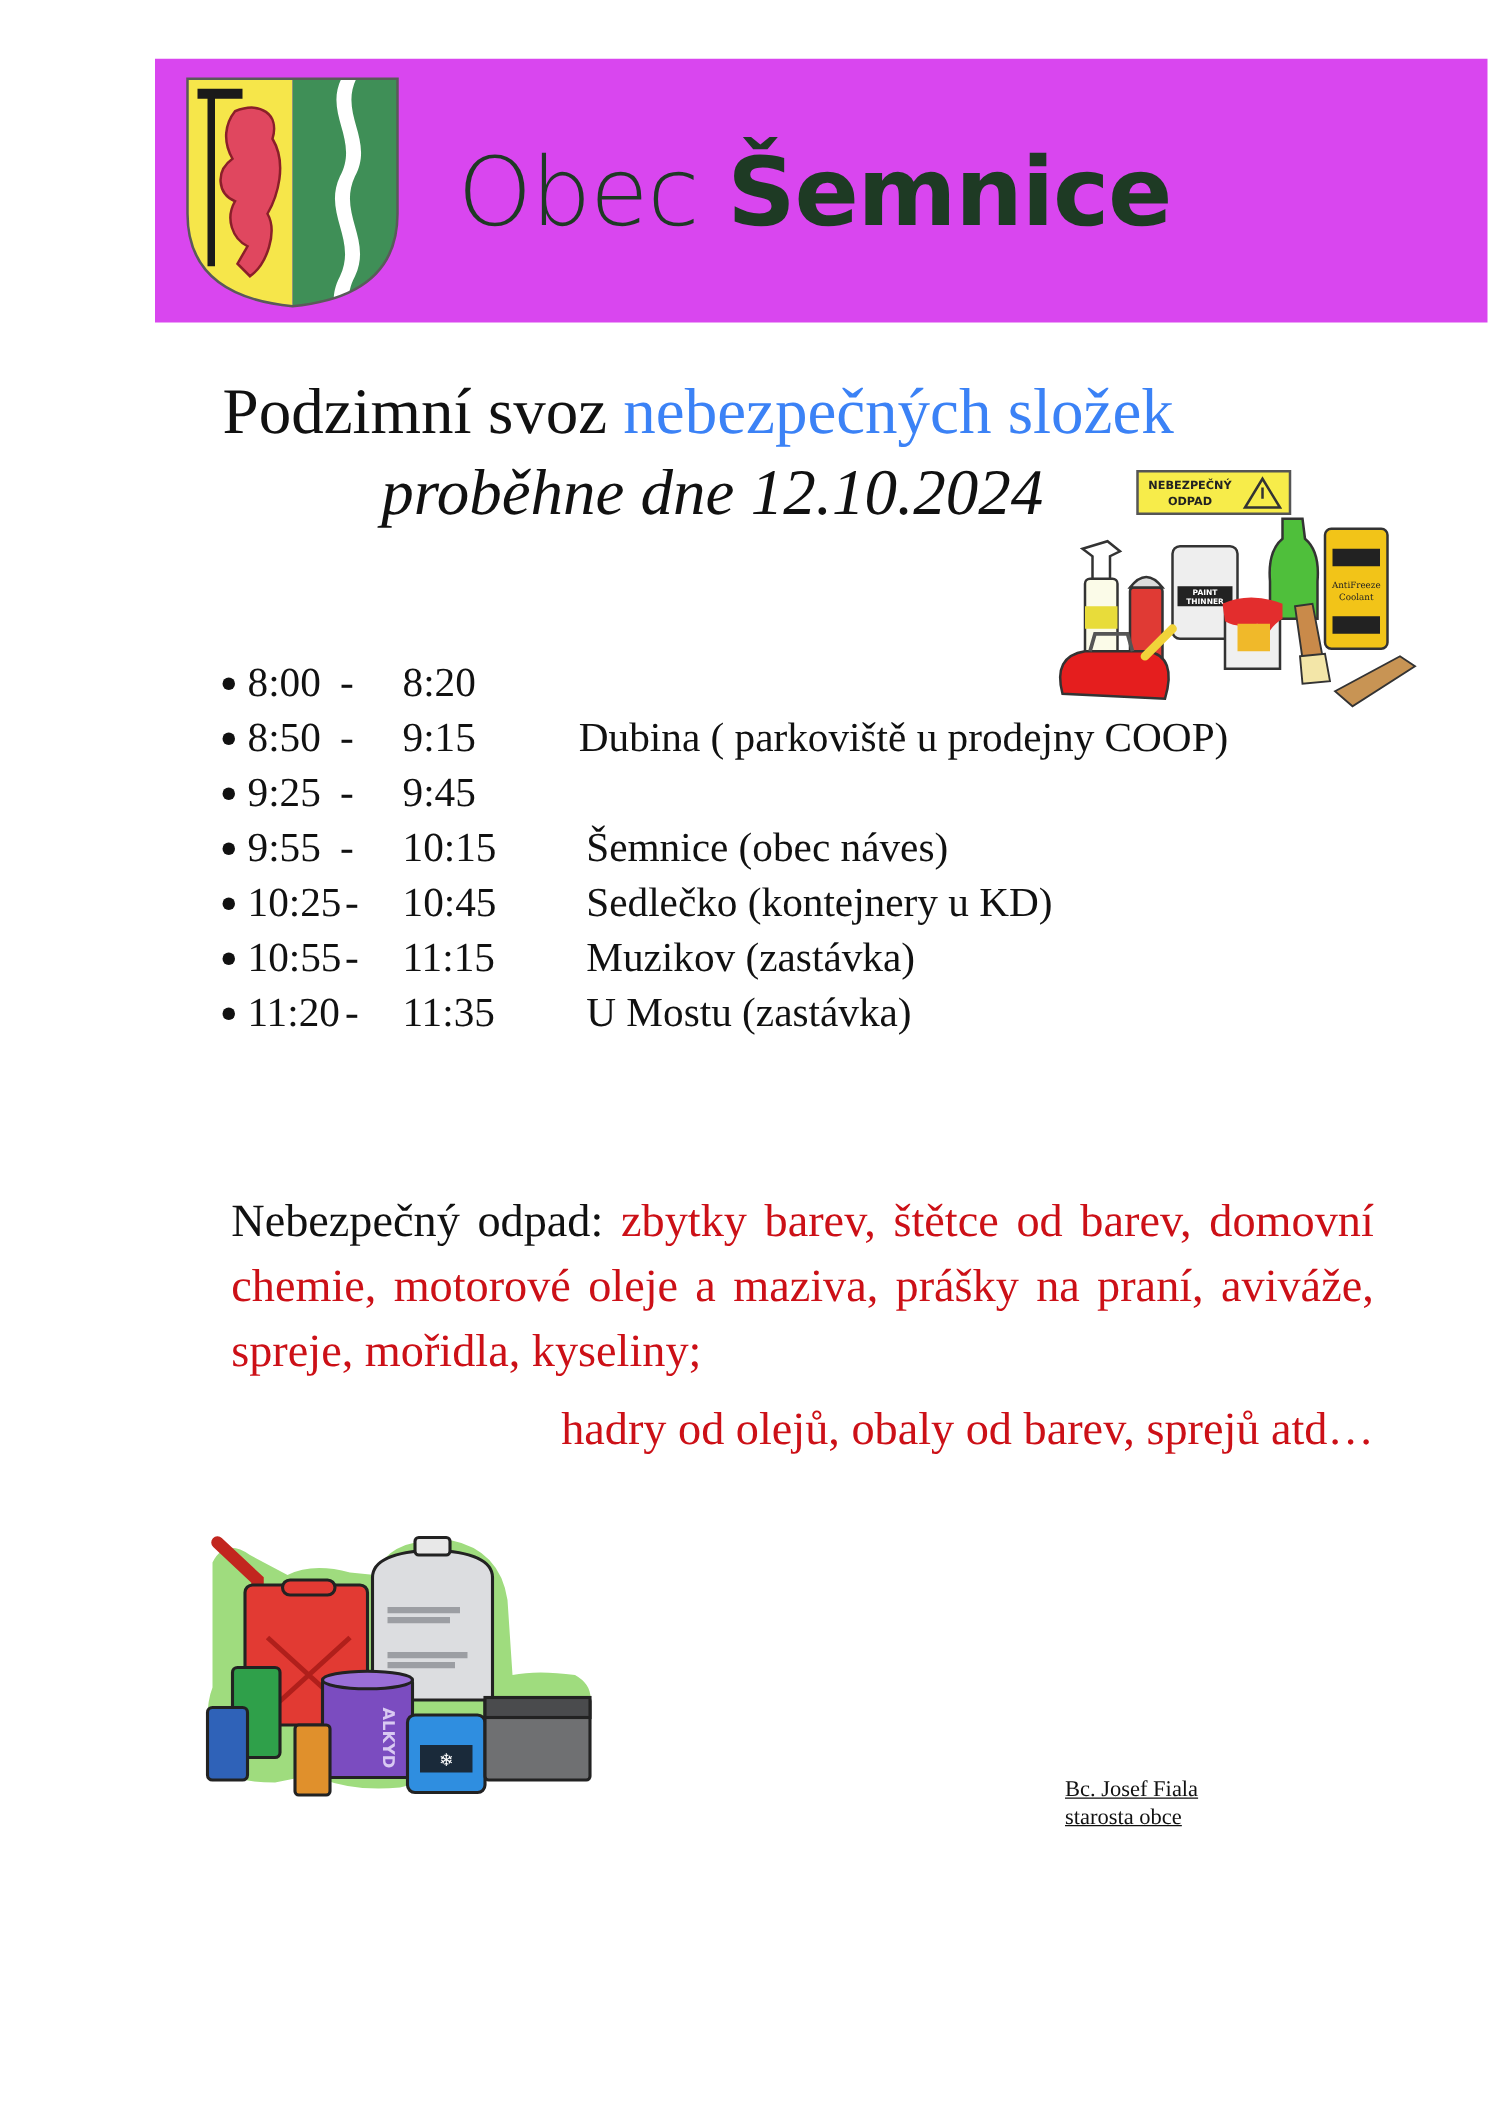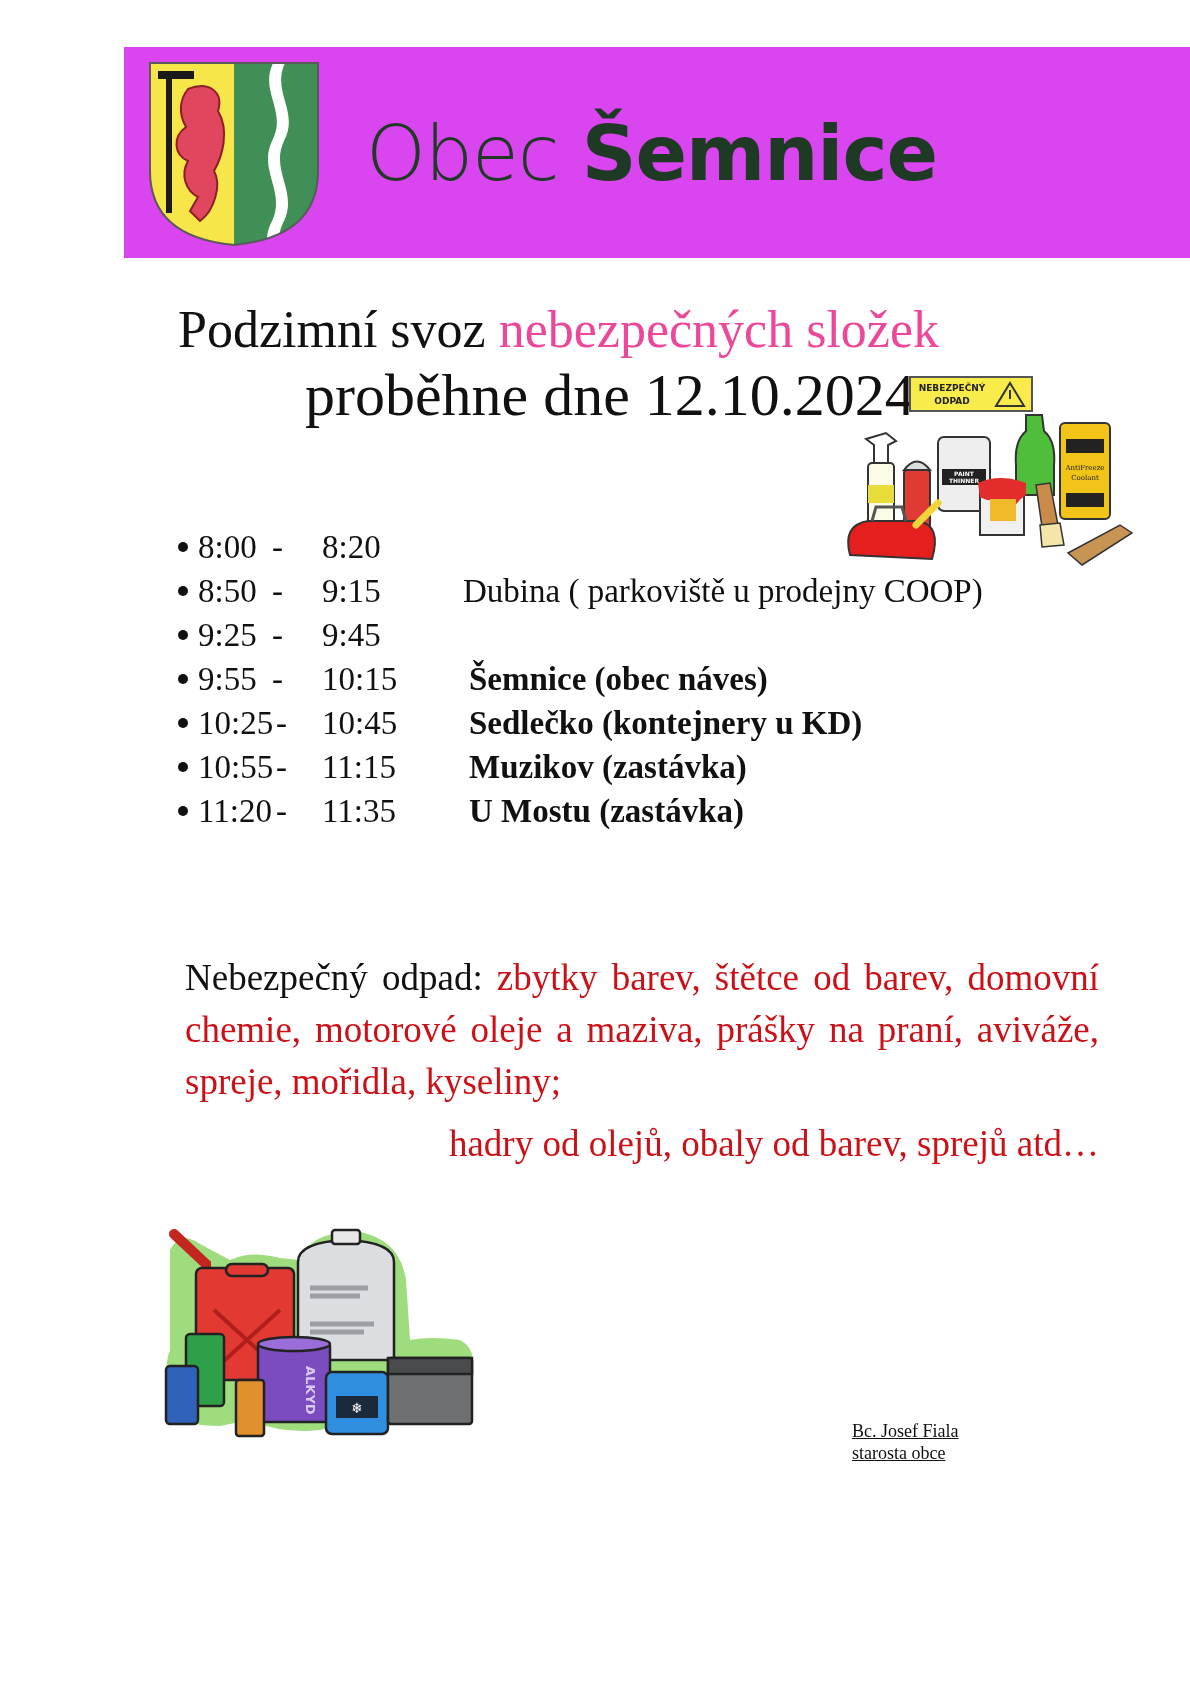--- a/index.html
+++ b/index.html
@@ -20,41 +20,41 @@
     font-family: "DejaVu Sans", "Liberation Sans", sans-serif;
     font-size: 76px; color: #1e3a24; letter-spacing: -1px; white-space: nowrap;
   }
   .banner-title .light { font-weight: 300; }
   .banner-title .bold { font-weight: 700; }
 
   
   .heading-1 {
     left: 178px; top: 300px; font-size: 52px; line-height: 60px; white-space: nowrap;
   }
-  .heading-1 .red { color: #ec4899; }
+  .heading-1 .red { color: #3b82f6; }
   .heading-2 {
-    left: 305px; top: 365px; font-size: 60px; line-height: 60px; white-space: nowrap;
+    left: 305px; top: 365px; font-size: 52px; line-height: 60px; white-space: nowrap; font-style: italic;
   }
 
   
   .hazard-top { left: 820px; top: 375px; width: 320px; height: 195px; }
 
   
   .schedule { left: 176px; top: 525px; width: 900px; margin: 0; padding: 0; list-style: none; }
   .schedule li {
     position: relative; height: 44px; line-height: 44px; font-size: 33px; white-space: nowrap;
   }
   .schedule .bullet {
     position: absolute; left: 2px; top: 17px; width: 10px; height: 10px; border-radius: 50%; background: #111;
   }
   .schedule .t-start { position: absolute; left: 22px; }
   .schedule .dash { position: absolute; left: 132px; }
   .schedule .t-end { position: absolute; left: 170px; }
   .schedule .place { position: absolute; left: 287px; }
-  .schedule .place.shift { left: 293px; font-weight: bold; }
+  .schedule .place.shift { left: 293px; }
 
   
   .waste {
     left: 143px; top: 952px; width: 914px; font-size: 37px; line-height: 52px;
     text-align: justify; color: #cc1017; margin-left: 42px;
   }
   .waste .label { color: #111; }
   .waste .last { display: block; margin-top: 10px; text-align: right; }
 
   

